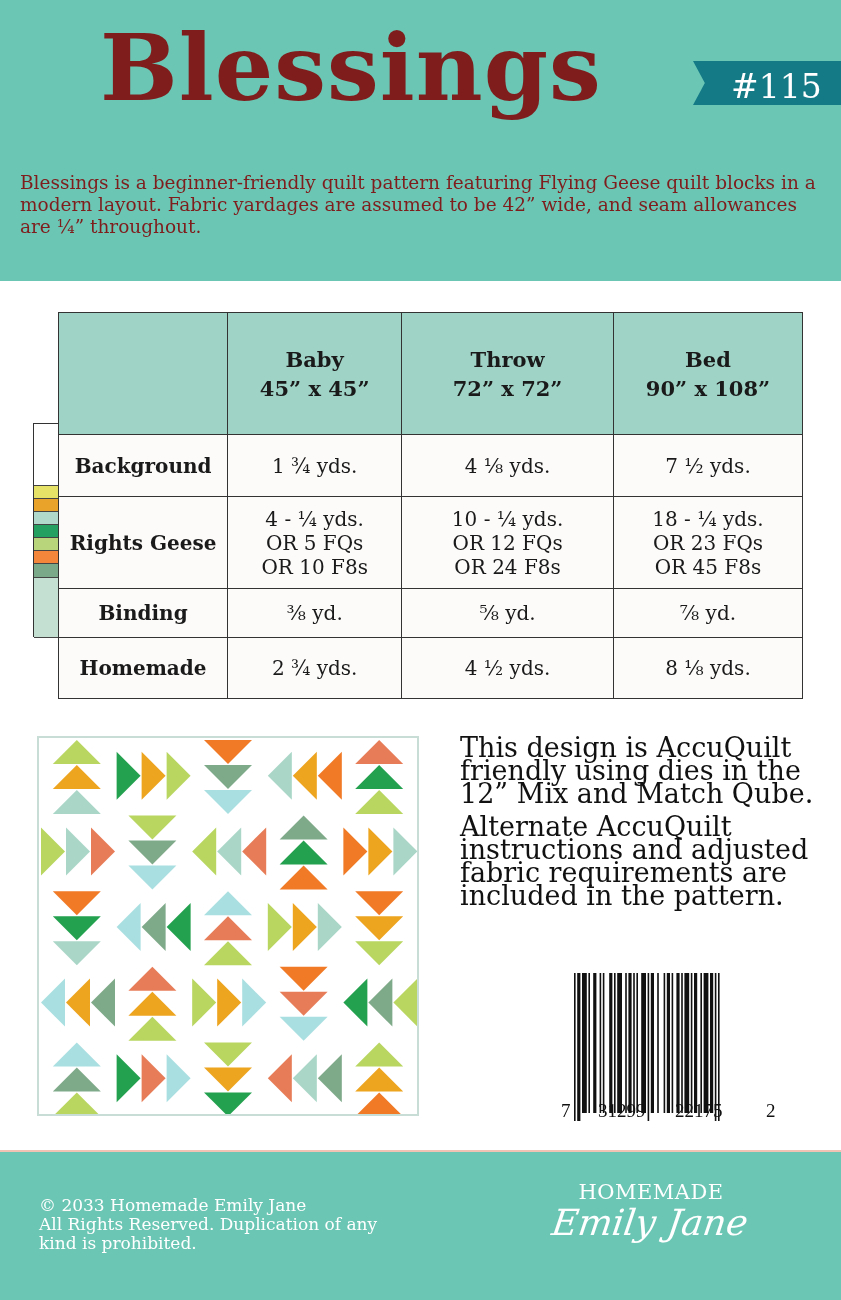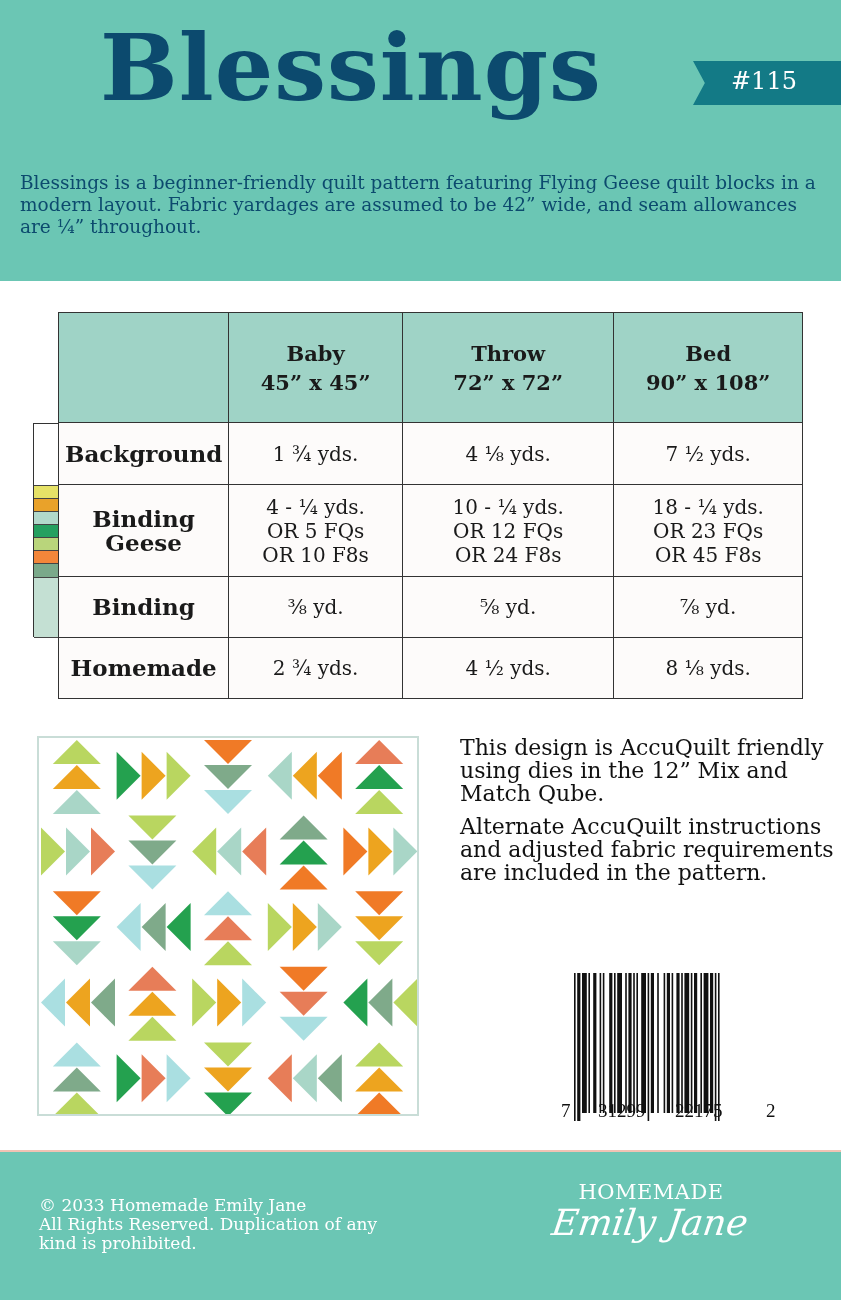--- a/index.html
+++ b/index.html
@@ -1,39 +1,39 @@
 <!DOCTYPE html>
 <html><head>
 <meta charset="utf-8">
 <style>
   * { box-sizing: border-box; margin: 0; padding: 0; }
   html, body { width: 841px; height: 1300px; background: #ffffff; overflow: hidden; }
   body { position: relative; font-family: "DejaVu Serif", serif; color: #1a1a1a; }
 
   .header-band { position: absolute; left: 0; top: 0; width: 841px; height: 281px; background: #6bc6b4; }
-  .title { position: absolute; left: 100px; top: 22px; font-family: "DejaVu Serif", serif; font-size: 92px; color: #0c4a6e; letter-spacing: 1px; line-height: 1; }
+  .title { position: absolute; left: 100px; top: 22px; font-family: "DejaVu Serif", serif; font-size: 92px; color: #7f1d1d; letter-spacing: 1px; line-height: 1; }
   .badge { position: absolute; left: 693px; top: 61px; width: 148px; height: 44px; background: #137a86;
            clip-path: polygon(0 0, 100% 0, 100% 100%, 0 100%, 8% 50%); }
-  .badge span { position: absolute; left: 38px; top: 6px; font-family: "DejaVu Serif", serif; font-size: 24px; color: #ffffff; }
-  .intro { position: absolute; left: 20px; top: 172px; width: 810px; font-family: "DejaVu Serif", serif; font-size: 18.5px; line-height: 22px; color: #0c4a6e; }
+  .badge span { position: absolute; left: 38px; top: 6px; font-family: "DejaVu Serif", serif; font-size: 33px; color: #ffffff; }
+  .intro { position: absolute; left: 20px; top: 172px; width: 810px; font-family: "DejaVu Serif", serif; font-size: 18.5px; line-height: 22px; color: #7f1d1d; }
 
   .swatches { position: absolute; left: 33px; top: 423px; width: 26px; height: 214px; border: 1.5px solid #333; border-right: none; background: #ffffff; }
   .swatches div { position: absolute; left: 0; width: 100%; border-bottom: 1px solid #444; }
 
   table.yardage { position: absolute; left: 58px; top: 312px; width: 745px; height: 387px; border-collapse: collapse; }
   table.yardage td, table.yardage th { border: 1.5px solid #333; text-align: center; vertical-align: middle; }
   table.yardage th { background: #9fd3c6; font-family: "DejaVu Serif", serif; font-size: 21px; font-weight: bold; line-height: 29px; margin-left: 7px; }
   table.yardage td { background: #fdfbfa; font-family: "DejaVu Serif", serif; font-size: 20px; line-height: 24px; }
-  table.yardage td.label { font-weight: bold; font-size: 23px; }
+  table.yardage td.label { font-weight: bold; font-size: 20px; }
   .c0 { width: 171px; } .c1 { width: 181px; } .c2 { width: 220px; } .c3 { width: 197px; }
 
   .quilt { position: absolute; left: 37px; top: 736px; width: 382px; height: 380px; border: 2px solid #c9ddd7; background: #ffffff; overflow: hidden; }
   .quilt svg { position: absolute; left: 0; top: 0; }
 
-  .accu { position: absolute; left: 460px; top: 736px; width: 380px; font-family: "DejaVu Serif", serif; font-size: 22px; line-height: 23px; color: #111; }
+  .accu { position: absolute; left: 460px; top: 736px; width: 380px; font-family: "DejaVu Serif", serif; font-size: 27px; line-height: 23px; color: #111; }
   .accu p { margin-bottom: 10px; }
 
   .barcode { position: absolute; left: 570px; top: 973px; width: 208px; height: 150px; }
   .barcode-nums { position: absolute; top: 1100px; font-family: "Liberation Serif", serif; font-size: 19px; color: #111; }
 
   .footer-band { position: absolute; left: 0; top: 1150px; width: 841px; height: 150px; background: #6bc6b4; border-top: 2px solid #f0c3b4; }
   .copyright { position: absolute; left: 39px; top: 1196px; font-family: "DejaVu Serif", serif; font-size: 17px; line-height: 19px; color: #ffffff; }
   .brand-top { position: absolute; left: 556px; top: 1180px; width: 190px; text-align: center; font-family: "DejaVu Serif", serif; font-size: 21px; color: #ffffff; letter-spacing: 0.5px; }
   .brand-script { position: absolute; left: 545px; top: 1202px; width: 210px; text-align: center; font-family: "DejaVu Serif", serif; font-style: italic; font-size: 36px; color: #ffffff; transform: skewX(-8deg); }
 </style>
@@ -77,38 +77,38 @@
           <div>90” x 108”</div>
         </th>
   </tr>
   <tr style="height:62px">
     <td class="label">Background</td>
     <td>1 ¾ yds.</td>
     <td>4 ⅛ yds.</td>
     <td>7 ½ yds.</td>
   </tr>
   <tr style="height:92px">
-    <td class="label">Binding Geese</td>
+    <td class="label">Rights Geese</td>
     <td>
           <div>4  - ¼ yds.</div>
           <div>OR 5 FQs</div>
           <div>OR 10 F8s</div>
         </td>
     <td>
           <div>10  - ¼ yds.</div>
           <div>OR 12 FQs</div>
           <div>OR 24 F8s</div>
         </td>
     <td>
           <div>18  - ¼ yds.</div>
           <div>OR 23 FQs</div>
           <div>OR 45 F8s</div>
         </td>
   </tr>
-  <tr style="height:61px">
+  <tr style="height:49px">
     <td class="label">Binding</td>
     <td>⅜ yd.</td>
     <td>⅝ yd.</td>
     <td>⅞ yd.</td>
   </tr>
   <tr style="height:61px">
     <td class="label">Homemade</td>
     <td>2 ¾ yds.</td>
     <td>4 ½ yds.</td>
     <td>8 ⅛ yds.</td>

